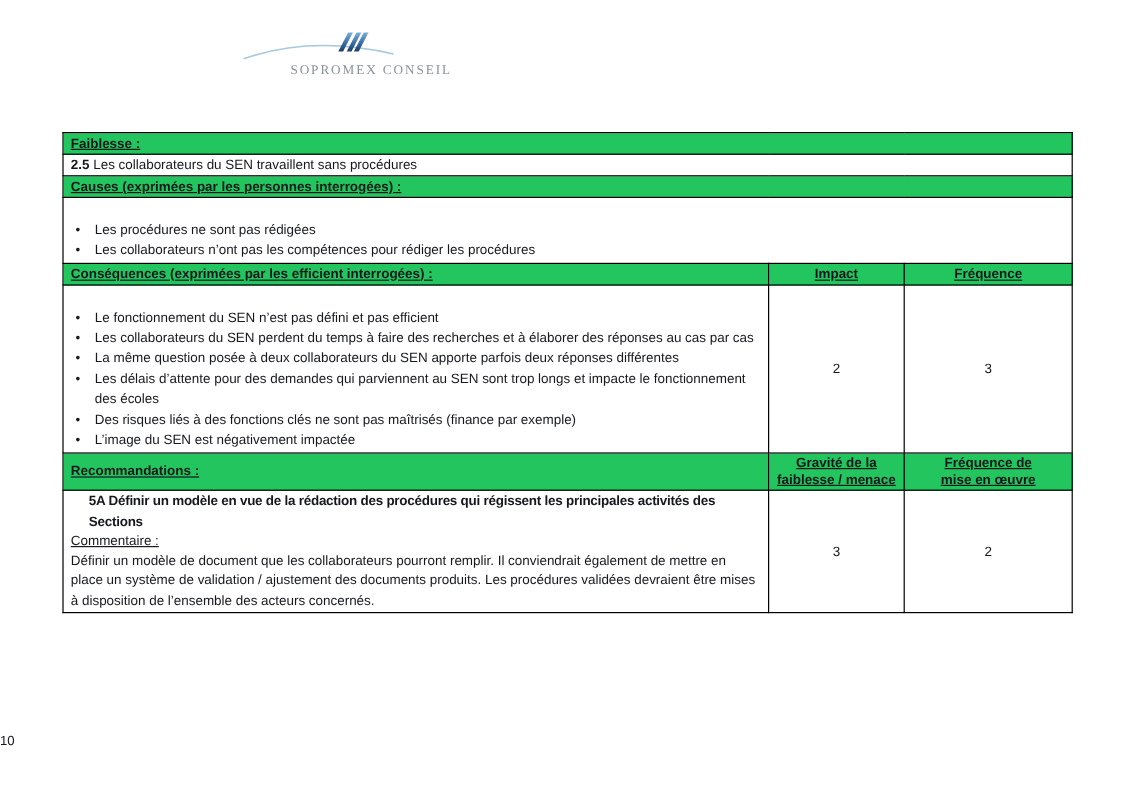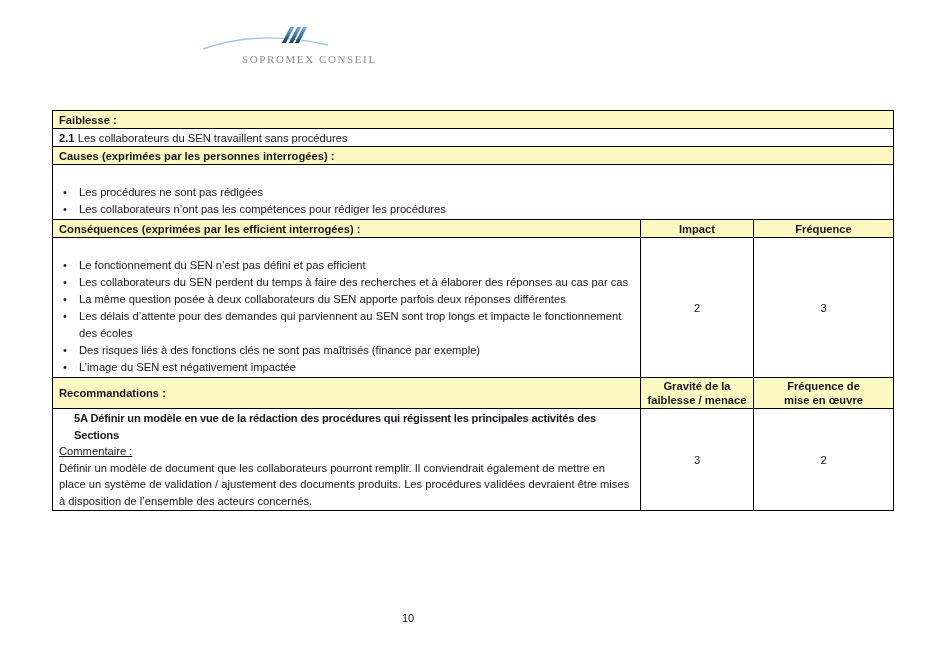--- a/index.html
+++ b/index.html
@@ -32,41 +32,41 @@
   }
 
   
   table.tbl {
     position: absolute; left: 52px; top: 110px;
     width: 841px;
     border-collapse: collapse; table-layout: fixed;
     font-size: 11.2px; color: #16181e;
   }
   .tbl td { border: 1px solid #000; padding: 1px 6px; vertical-align: middle; }
-  .tbl tr.hdr td { background: #fef9c3; font-weight: bold; }
+  .tbl tr.hdr td { background: #22c55e; font-weight: bold; text-decoration: underline; }
   .row-thin td { height: 18px; }
   td.cell-top { vertical-align: top; padding: 19px 6px 1px 0; }
   td.center { text-align: center; }
   .hdr2 { line-height: 14px; text-align: center; padding: 1px 2px; }
   .hdr2 div { display: block; }
 
   ul.bullets { margin: 0; padding: 0; list-style: none; }
   ul.bullets li { position: relative; padding-left: 26px; line-height: 17px; }
   ul.bullets li::before { content: "\2022"; position: absolute; left: 10px; top: 0; }
 
   .reco-cell { vertical-align: top; line-height: 16.5px; padding: 1px 6px; }
   .reco-title { font-weight: bold; letter-spacing: -0.2px; margin-left: 15px; }
   .commentaire-label { text-decoration: underline; }
 
   .num-bold { font-weight: bold; }
   .inline { display: inline; }
 
   .pagenum {
     position: absolute; top: 612px; left: 0; width: 816px;
-    text-align: center; font-size: 11px; color: #16181e;
+    text-align: left; font-size: 11px; color: #16181e;
   }
 </style>
 </head>
 <body>
 
 <div class="page">
 
   <div class="logo">
     <svg class="logo-arc" width="128" height="16" viewBox="0 0 128 16">
       <path d="M1,13 Q58,-7 126,9" fill="none" stroke="#a3c8df" stroke-width="1.4"></path>
@@ -86,21 +86,21 @@
         <col style="width:140px">
     </colgroup>
     <tbody>
 
       <tr class="hdr row-thin">
         <td colspan="3">Faiblesse :</td>
       </tr>
 
       <tr class="row-thin">
         <td colspan="3">
-          <span class="num-bold inline">2.1</span>
+          <span class="num-bold inline">2.5</span>
           <span class="inline">Les collaborateurs du SEN travaillent sans procédures</span>
         </td>
       </tr>
 
       <tr class="hdr row-thin">
         <td colspan="3">Causes (exprimées par les personnes interrogées) :</td>
       </tr>
 
       <tr>
         <td colspan="3" class="cell-top" style="height:35px">

